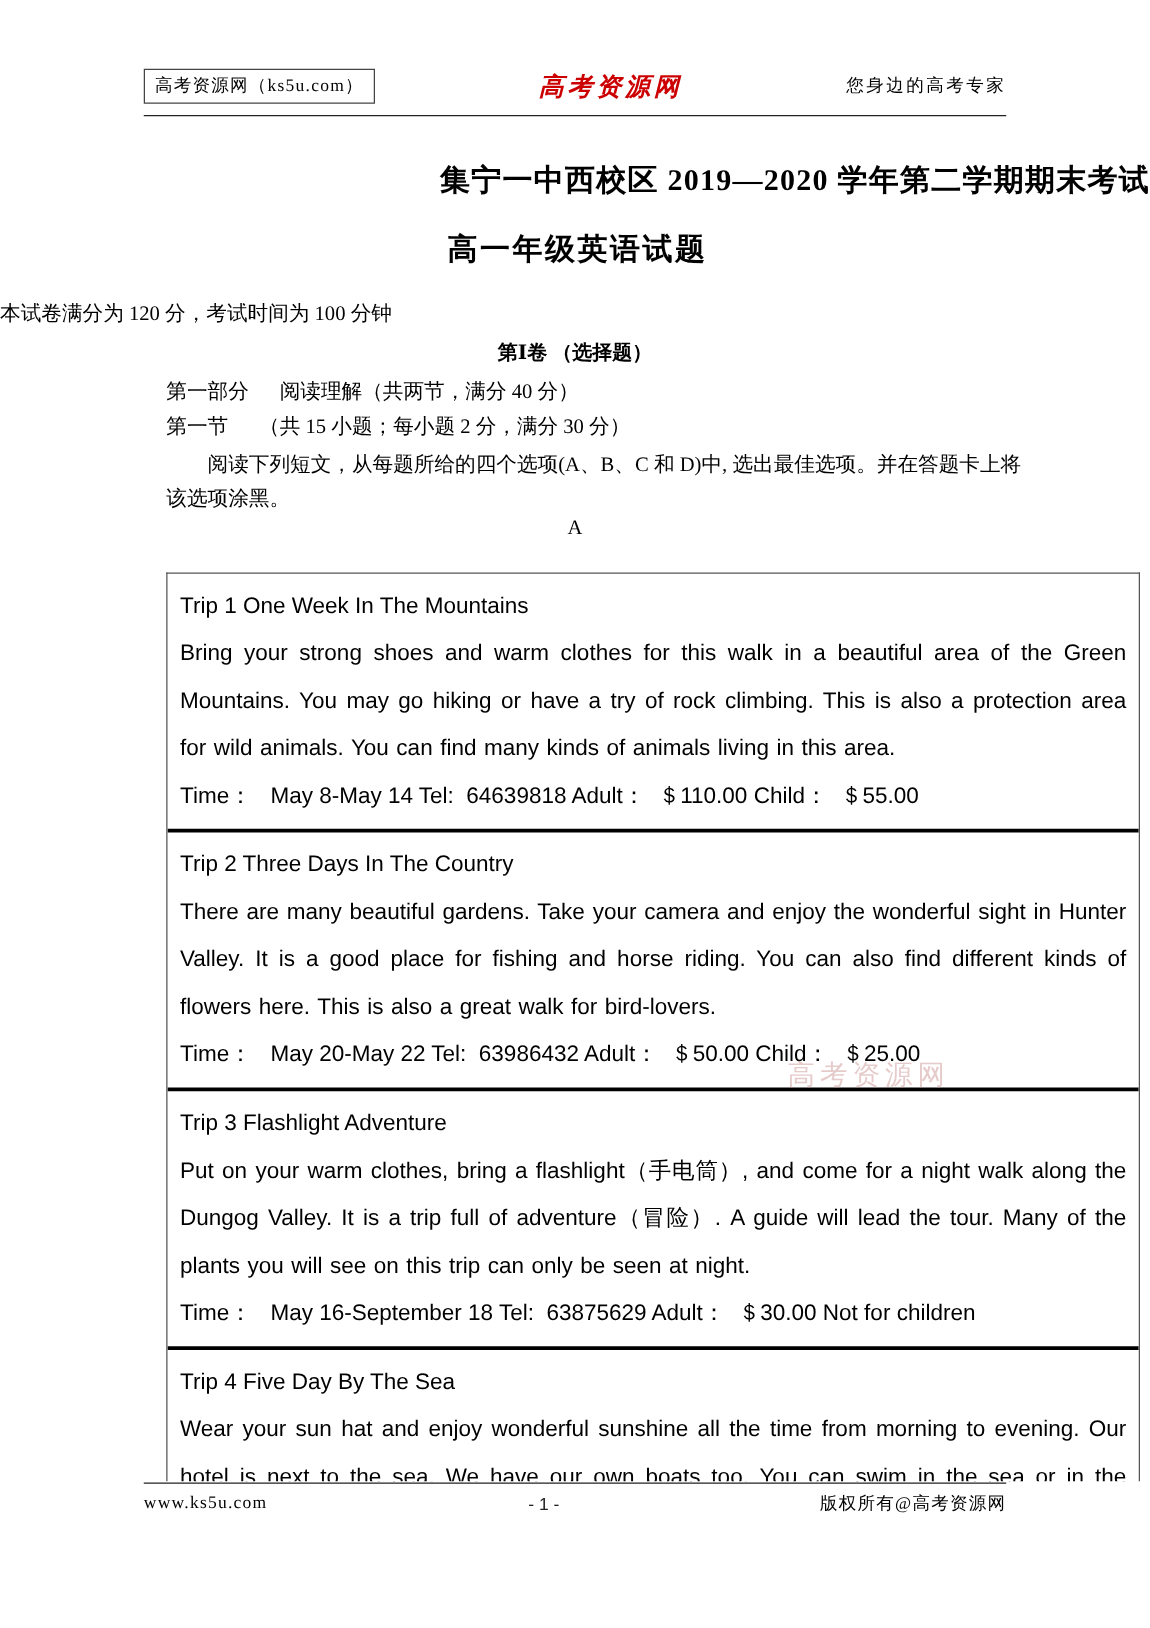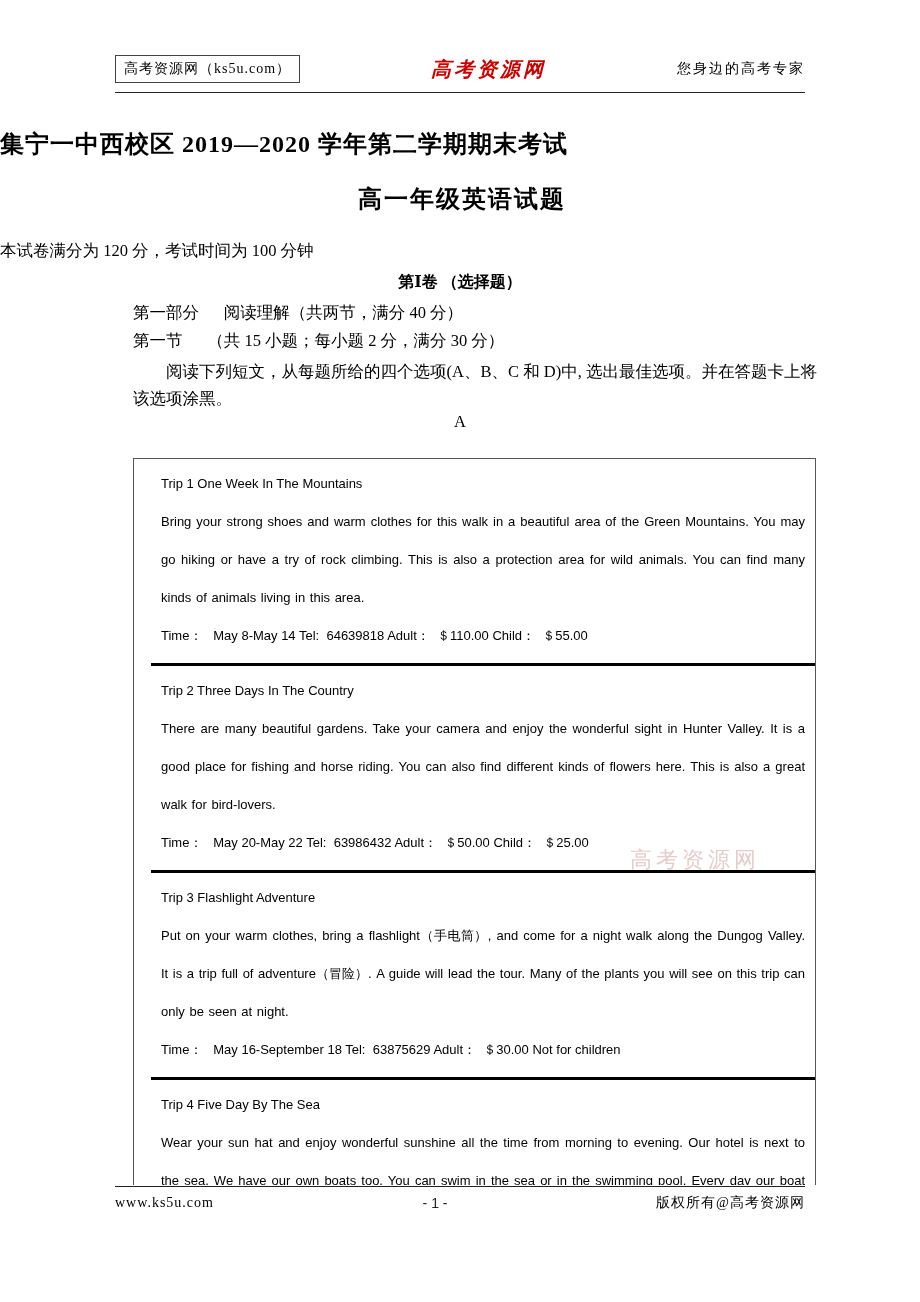--- a/index.html
+++ b/index.html
@@ -34,21 +34,21 @@
   .hdr-right{letter-spacing:2px;}
   .rule{
     position:absolute;left:115px;right:115px;height:0;
     border-top:1.5px solid #222;
   }
   .rule.top-rule{top:92px;}
   .rule.bottom-rule{top:1186px;}
   
   .title1{
     position:absolute;top:128px;left:0;right:0;
-    text-align:left;font-size:24px;font-weight:bold;
+    text-align:right;font-size:24px;font-weight:bold;
     letter-spacing:1px;margin:0;
   }
   .title2{
     position:absolute;top:183px;left:4px;right:0;
     text-align:center;font-size:24px;font-weight:bold;
     letter-spacing:2px;margin:0;
   }
   .info{
     position:absolute;top:240px;left:0;right:0;
     text-align:left;font-size:16.5px;margin:0;
@@ -68,28 +68,27 @@
     position:absolute;top:358px;left:133px;right:103px;
     font-size:16.5px;line-height:27px;margin:0;
     text-indent:2em;text-align:justify;
   }
   .passage-label{
     position:absolute;top:412px;left:0;right:0;
     text-align:center;font-size:16.5px;margin:0;
   }
   
   .trip-table{
-    position:absolute;top:458px;left:133px;width:683px;
+    position:absolute;top:458px;left:133px;width:779px;
     height:727px;
     border:1px solid #555;border-bottom:none;
     box-sizing:border-box;
     overflow:hidden;
     font-family:"Liberation Sans","DejaVu Sans",sans-serif;
-    font-size:13px;
-    padding-left:17px;
+    font-size:18px;
   }
   .trip-row{
     padding:6px 10px 8px 10px;
     border-top:3px solid #000000;
   }
   .trip-row:first-child{border-top:none;}
   .trip-title{line-height:38px;}
   .trip-body{
     line-height:38px;
     text-align:justify;

